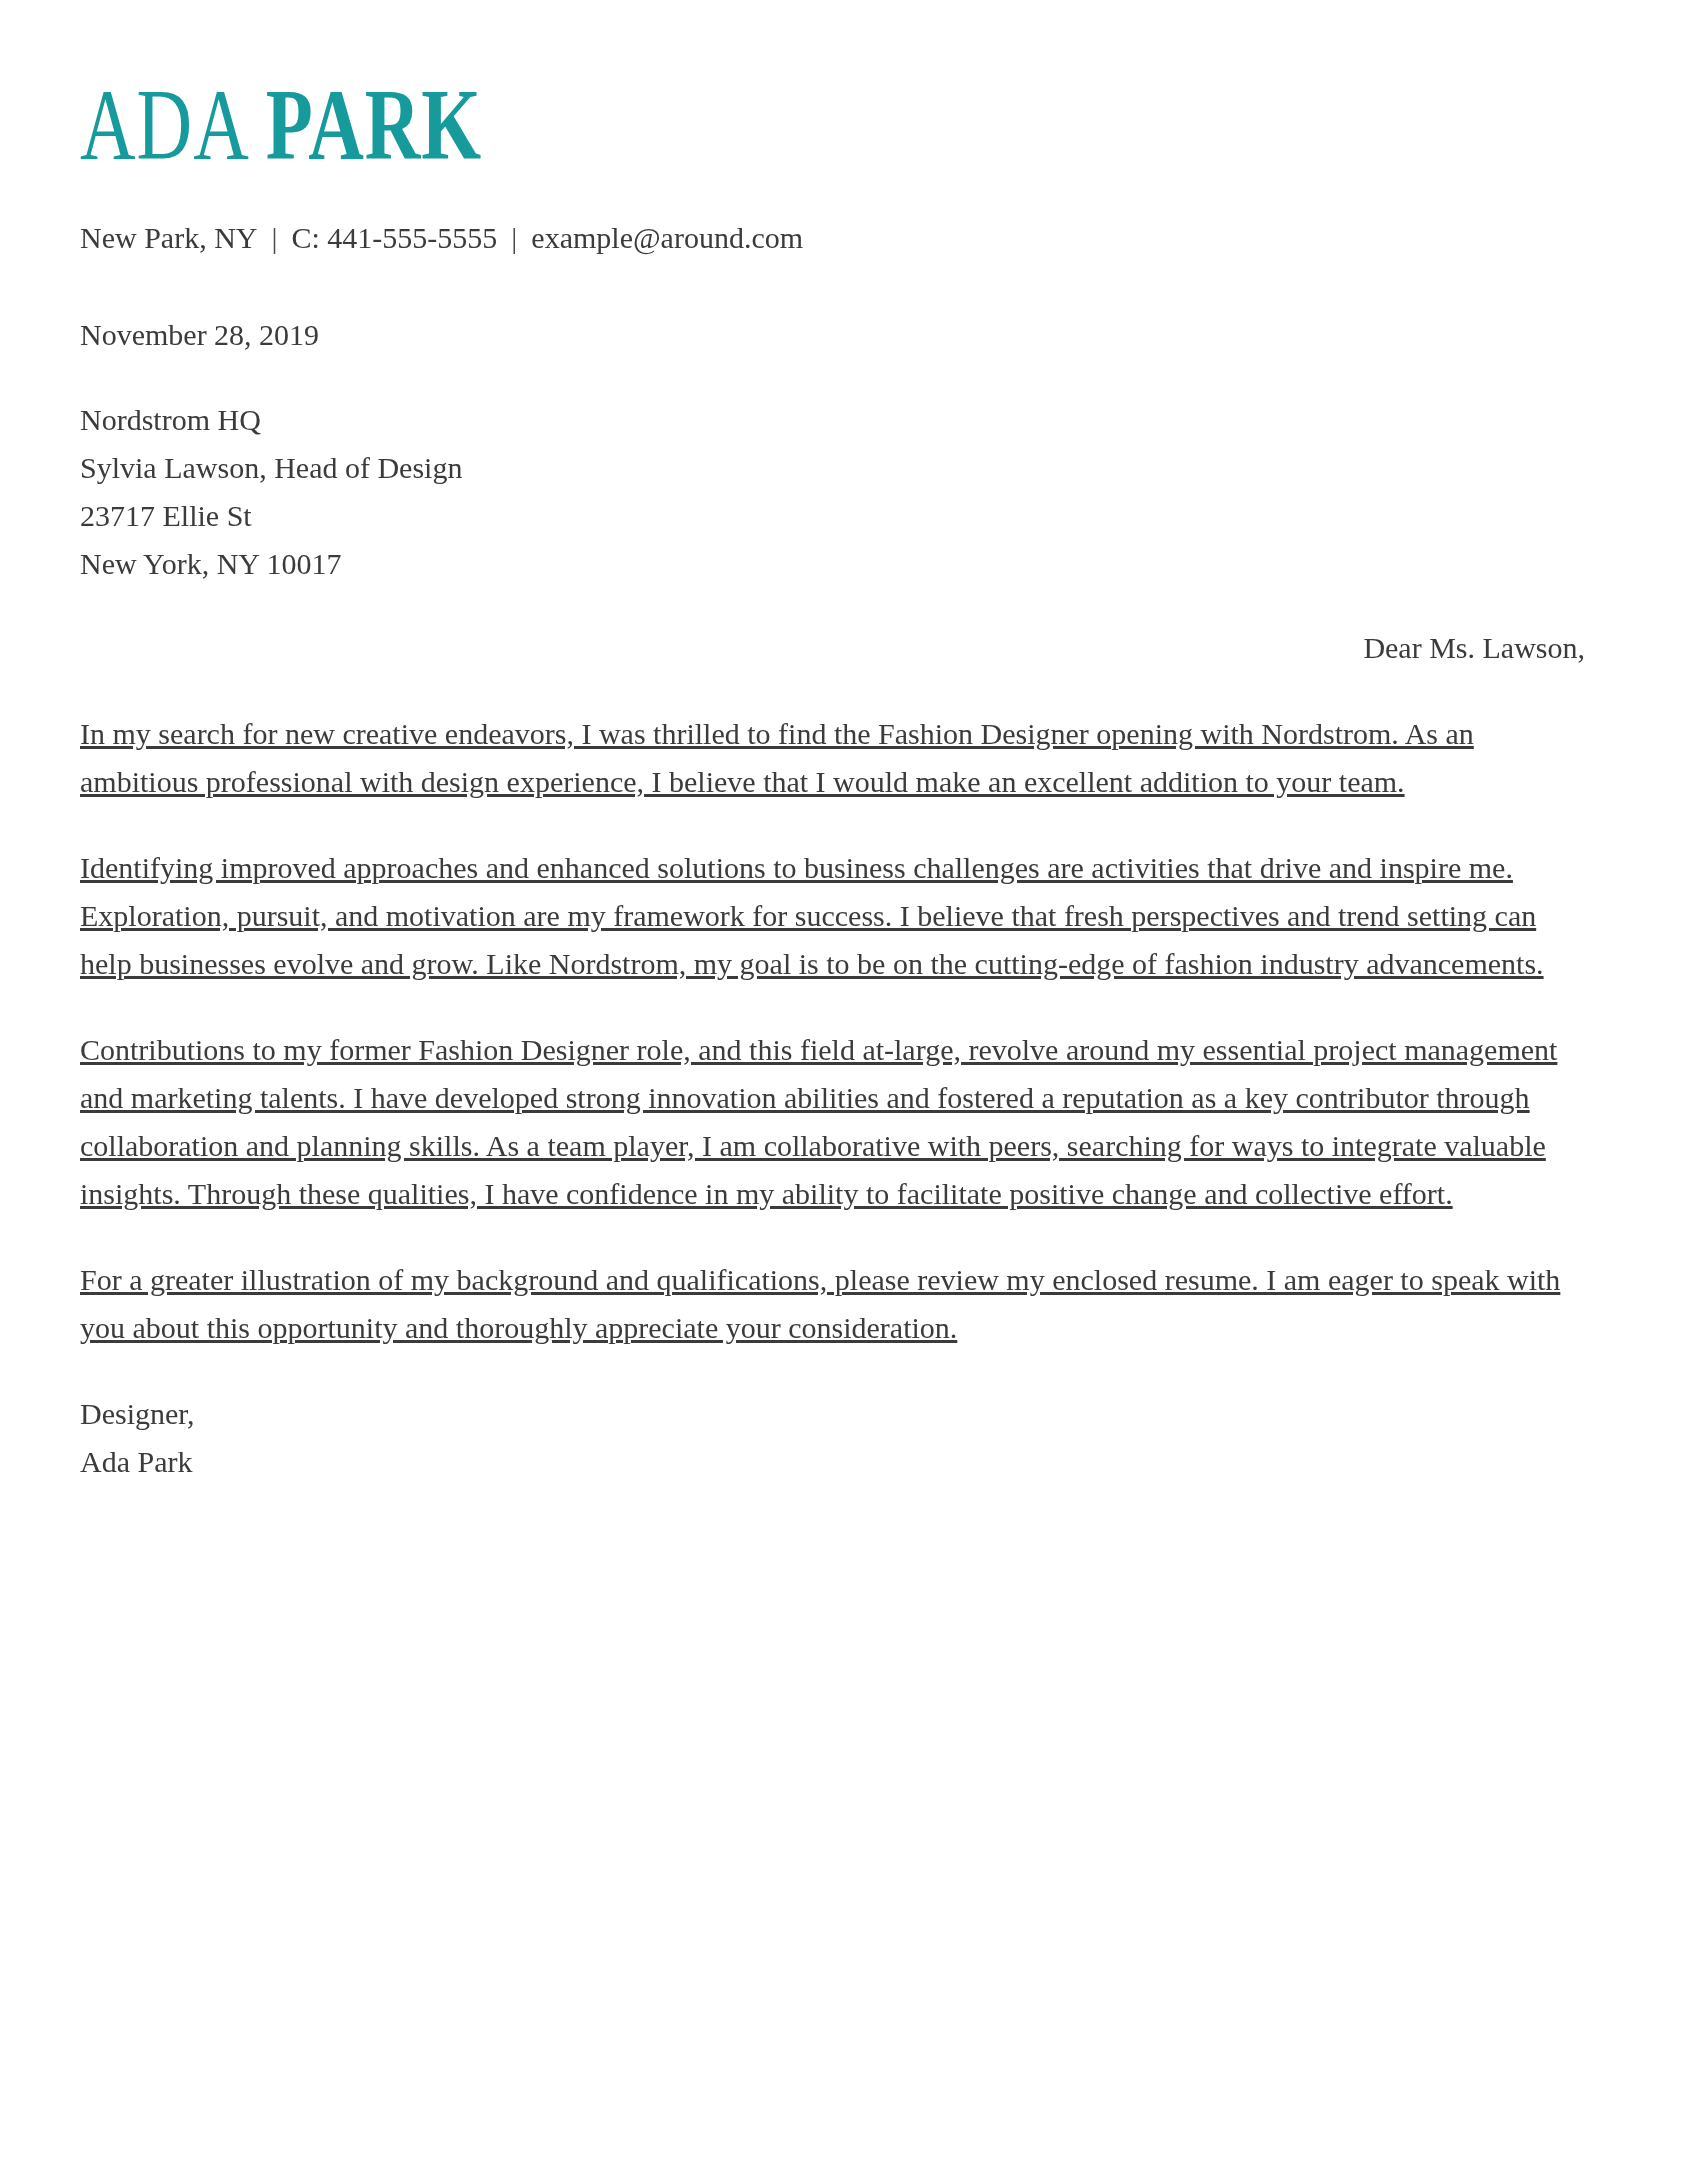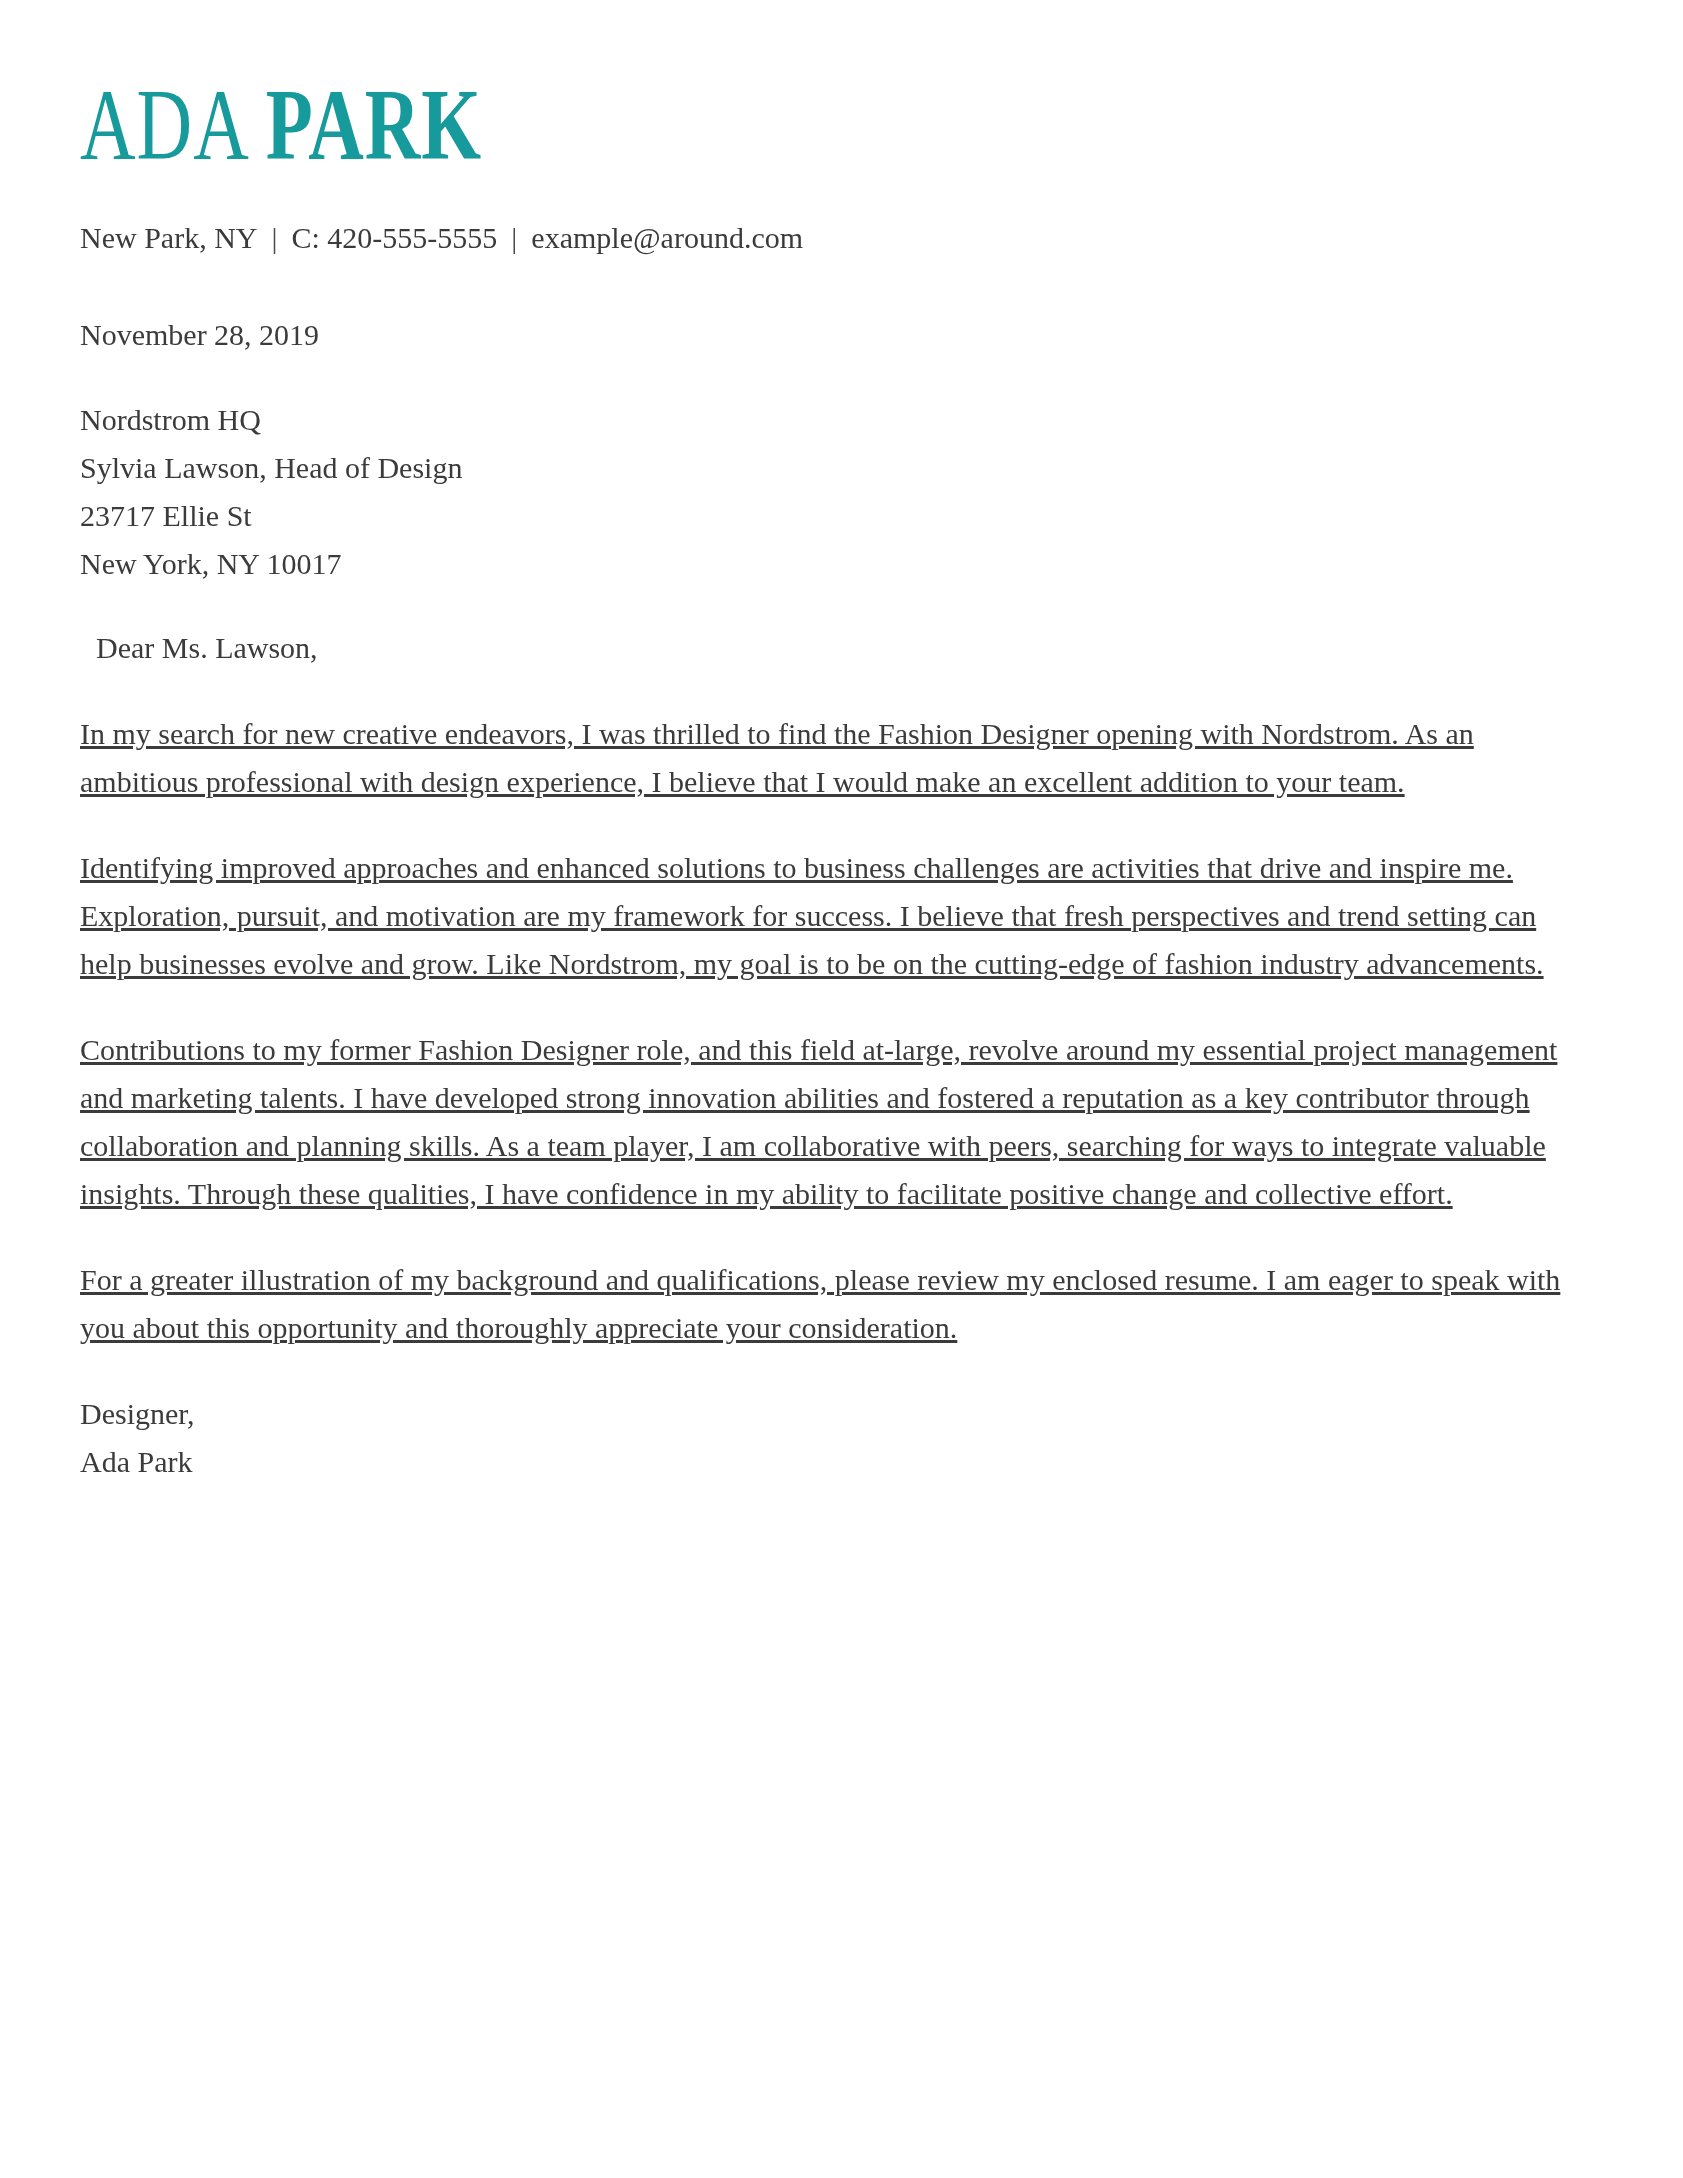--- a/index.html
+++ b/index.html
@@ -46,38 +46,39 @@
     font-size: 30px;
     line-height: 48px;
   }
   .date-line {
     margin: 49px 0 0 0;
   }
   .recipient {
     margin: 37px 0 0 0;
   }
   .salutation {
-    margin: 36px 0 0 16px;
+    margin: 36px 0 0 0;
+    text-align: right;
   }
   .para {
     margin: 38px 0 0 0;
     text-decoration: underline;
   }
   .closing-block {
     margin: 38px 0 0 0;
   }
 </style>
 </head>
 <body>
 
 <div class="page">
 
   <h1 class="name"><span>ADA</span><span> </span><span class="last">PARK</span></h1>
 
-  <div class="contact-line"><span>New Park, NY</span><span class="sep">|</span><span>C: 420-555-5555</span><span class="sep">|</span><span>example@around.com</span></div>
+  <div class="contact-line"><span>New Park, NY</span><span class="sep">|</span><span>C: 441-555-5555</span><span class="sep">|</span><span>example@around.com</span></div>
 
   <div class="body-text">
 
     <p class="date-line">November 28, 2019</p>
 
     <div class="recipient">
       <div>Nordstrom HQ</div>
       <div>Sylvia Lawson, Head of Design</div>
       <div>23717 Ellie St</div>
       <div>New York, NY 10017</div>

